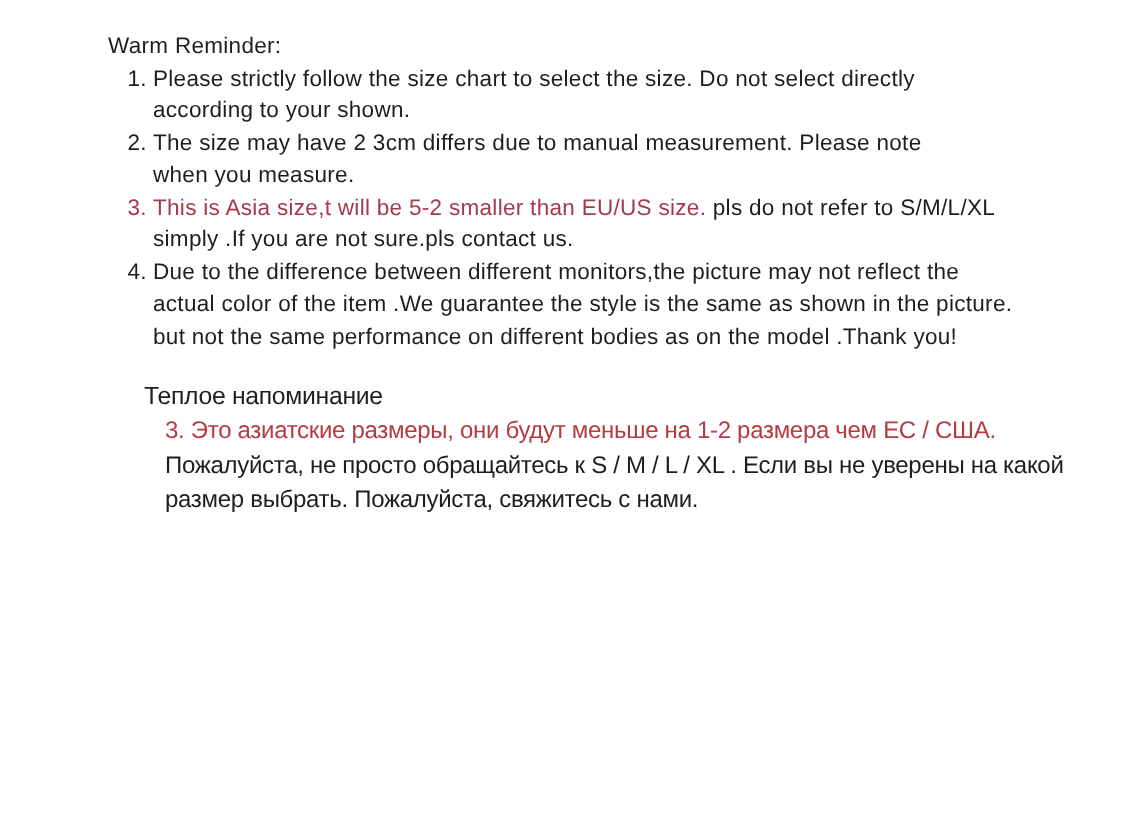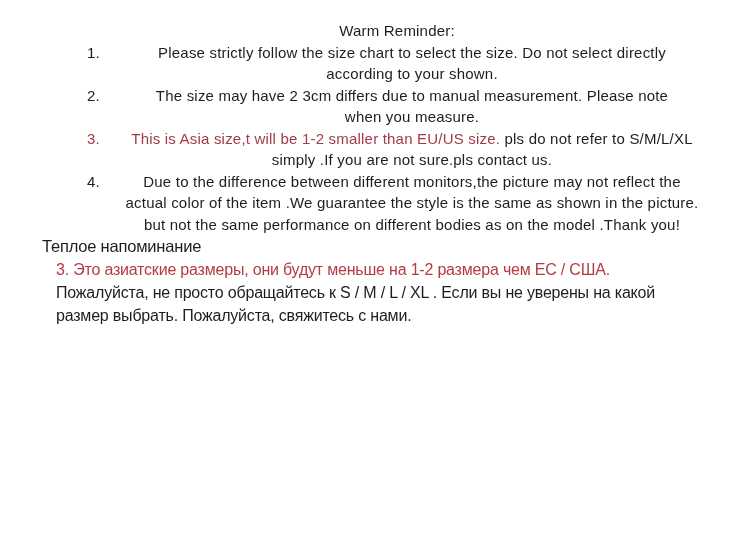--- a/index.html
+++ b/index.html
@@ -12,39 +12,39 @@
     overflow: hidden;
   }
   .page { width: 750px; height: 556px; }
 
   
   .en-section {
     padding: 20px 28px 0 72px;
     font-size: 15px;
     line-height: 21.5px;
     letter-spacing: 0.2px;
-    text-align: center;
   }
   .en-heading {
     margin: 0;
     font-size: 15px;
     font-weight: normal;
   }
   .en-list {
     list-style: none;
     margin: 0;
     padding: 0 0 0 13px;
   }
   .en-item { display: flex; }
   .en-num { flex: 0 0 17px; }
   .en-text { flex: 1; white-space: pre-line; }
 
   
   .ru-section {
-    padding: 0 6px 0 42px;
+    margin-top: 18px;
+    padding: 0 6px 0 96px;
     font-size: 16px;
     line-height: 23px;
     letter-spacing: -0.2px;
   }
   .ru-heading {
     margin: 0;
     font-size: 16.5px;
     font-weight: normal;
   }
   .ru-list { margin: 0; padding: 0; }
@@ -70,21 +70,21 @@
         <span class="en-text">Please strictly follow the size chart to select the size. Do not select directly
 according to your shown.</span>
       </li>
       <li class="en-item">
         <span class="en-num">2.</span>
         <span class="en-text">The size may have 2 3cm differs due to manual measurement. Please note
 when you measure.</span>
       </li>
       <li class="en-item">
         <span class="en-num red-en">3.</span>
-        <span class="en-text"><span class="red-en">This is Asia size,t will be 1-2 smaller than EU/US size.</span><span> pls do not refer to S/M/L/XL
+        <span class="en-text"><span class="red-en">This is Asia size,t will be 5-2 smaller than EU/US size.</span><span> pls do not refer to S/M/L/XL
 simply .If you are not sure.pls contact us.</span></span>
       </li>
       <li class="en-item">
         <span class="en-num">4.</span>
         <span class="en-text">Due to the difference between different monitors,the picture may not reflect the
 actual color of the item .We guarantee the style is the same as shown in the picture.
 but not the same performance on different bodies as on the model .Thank you!</span>
       </li>
     </ol>
   </section>

